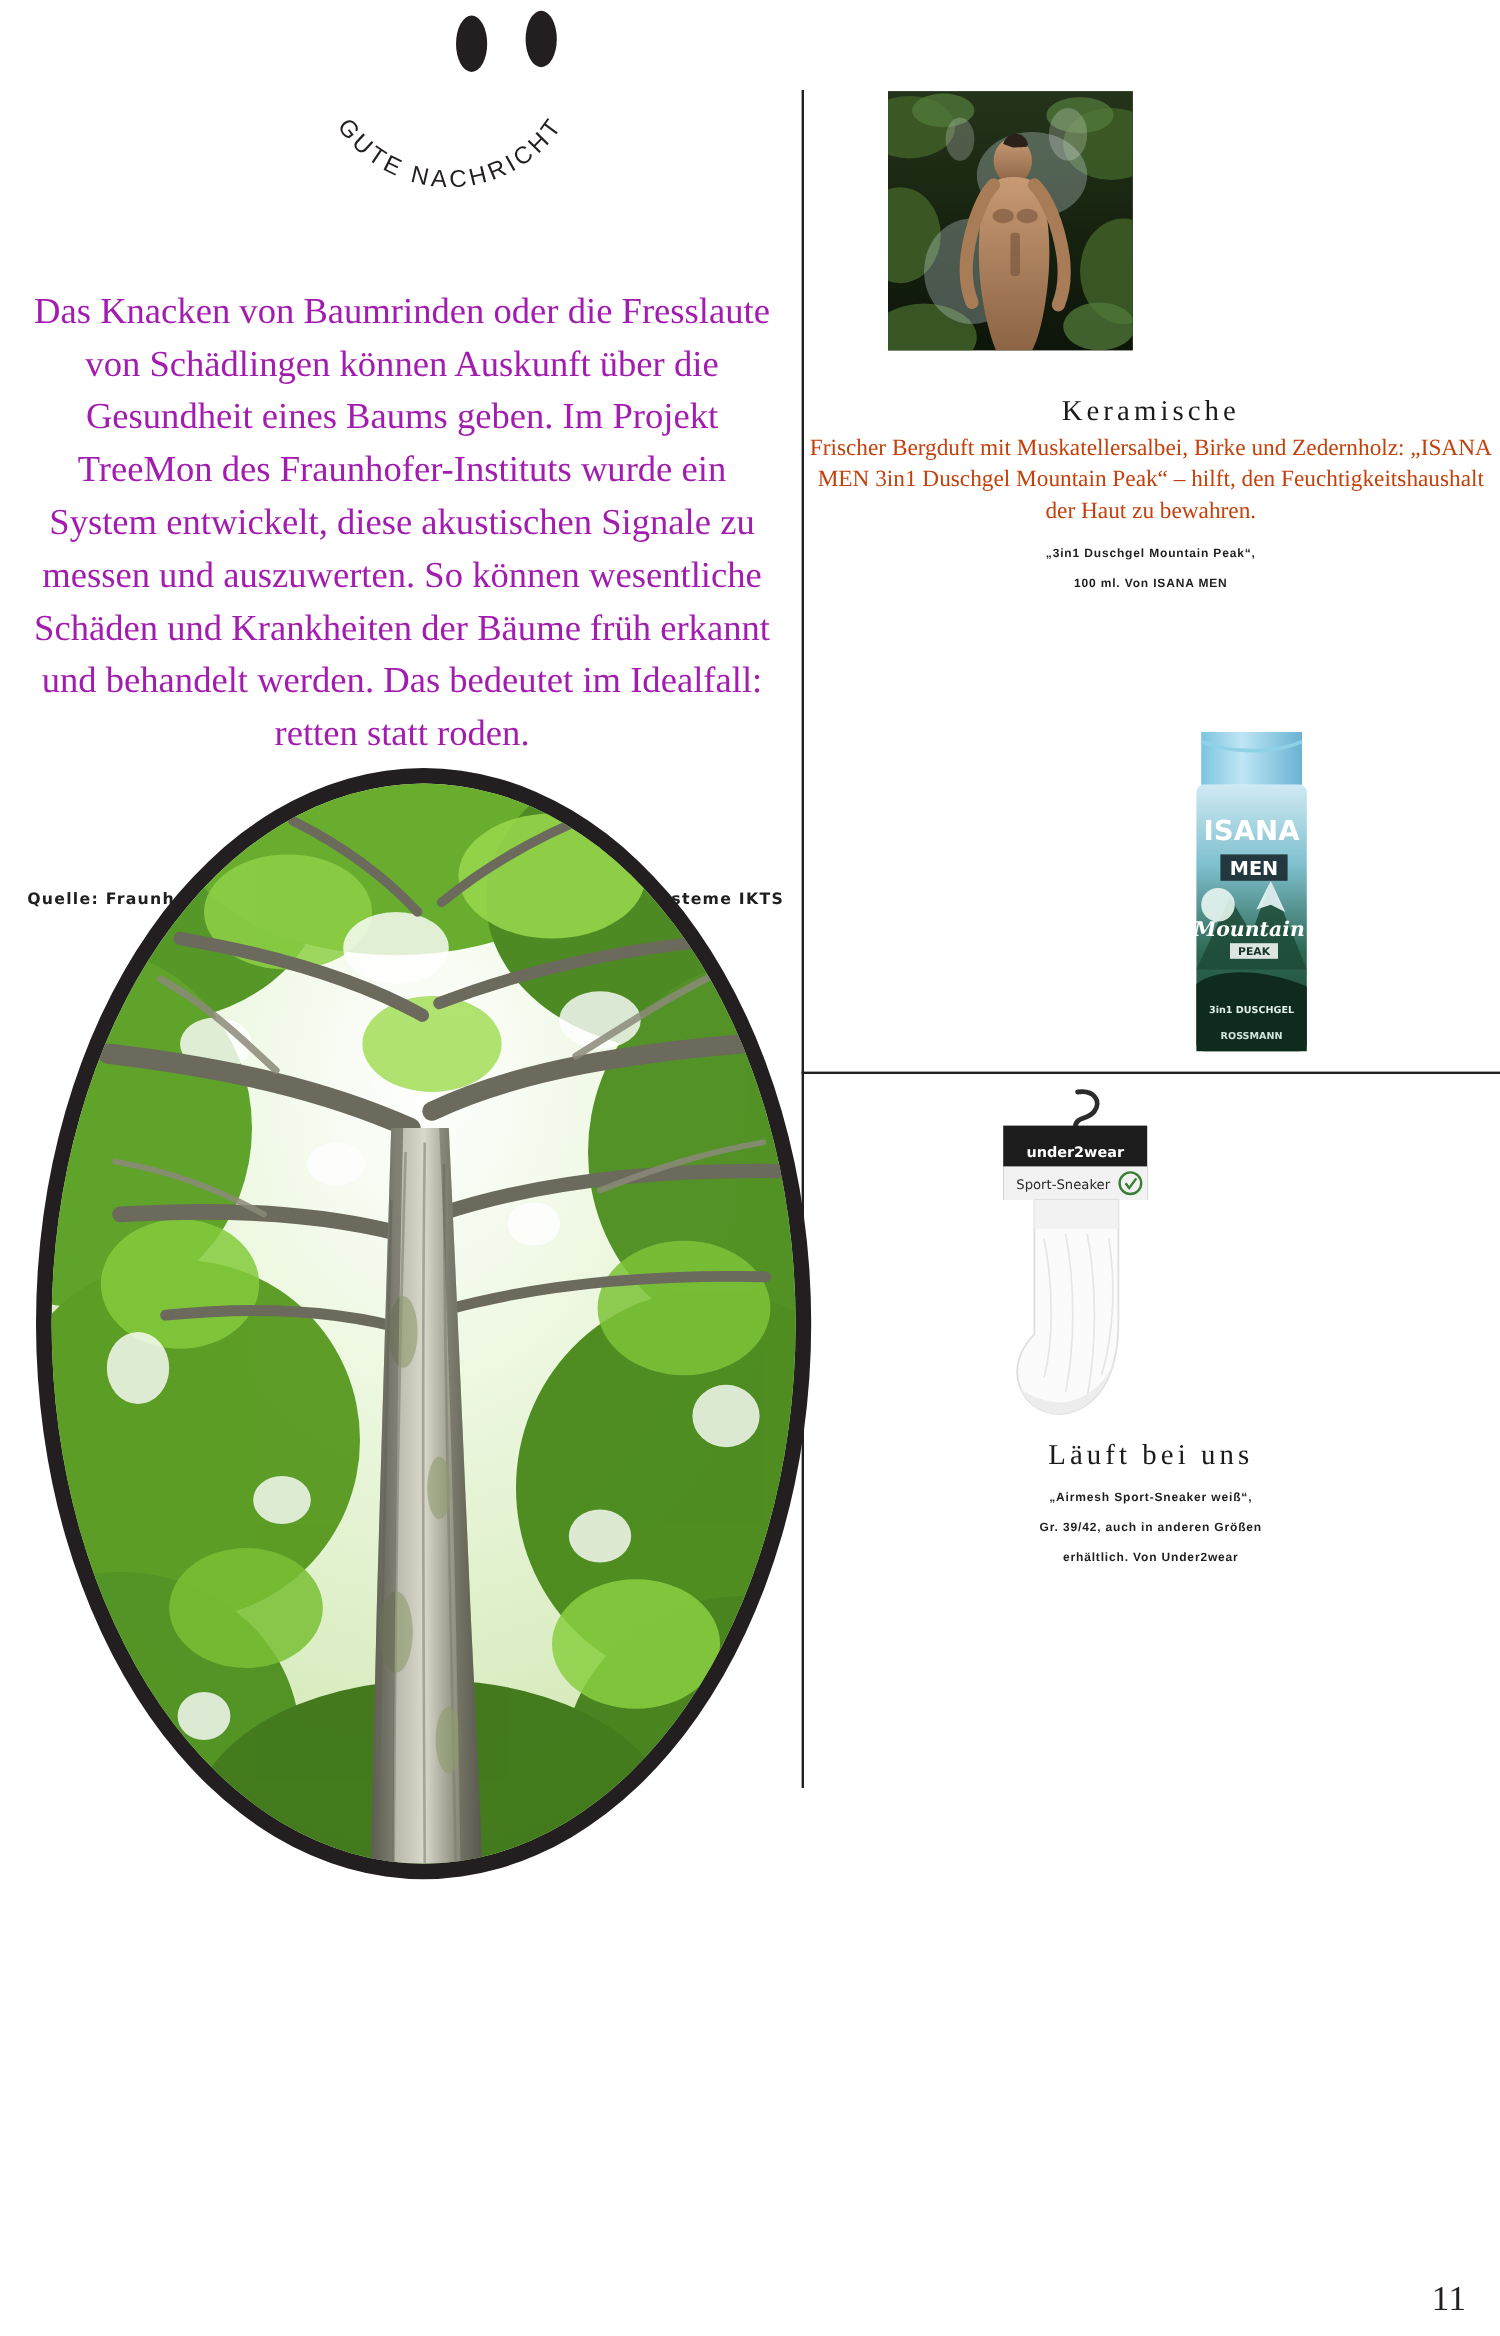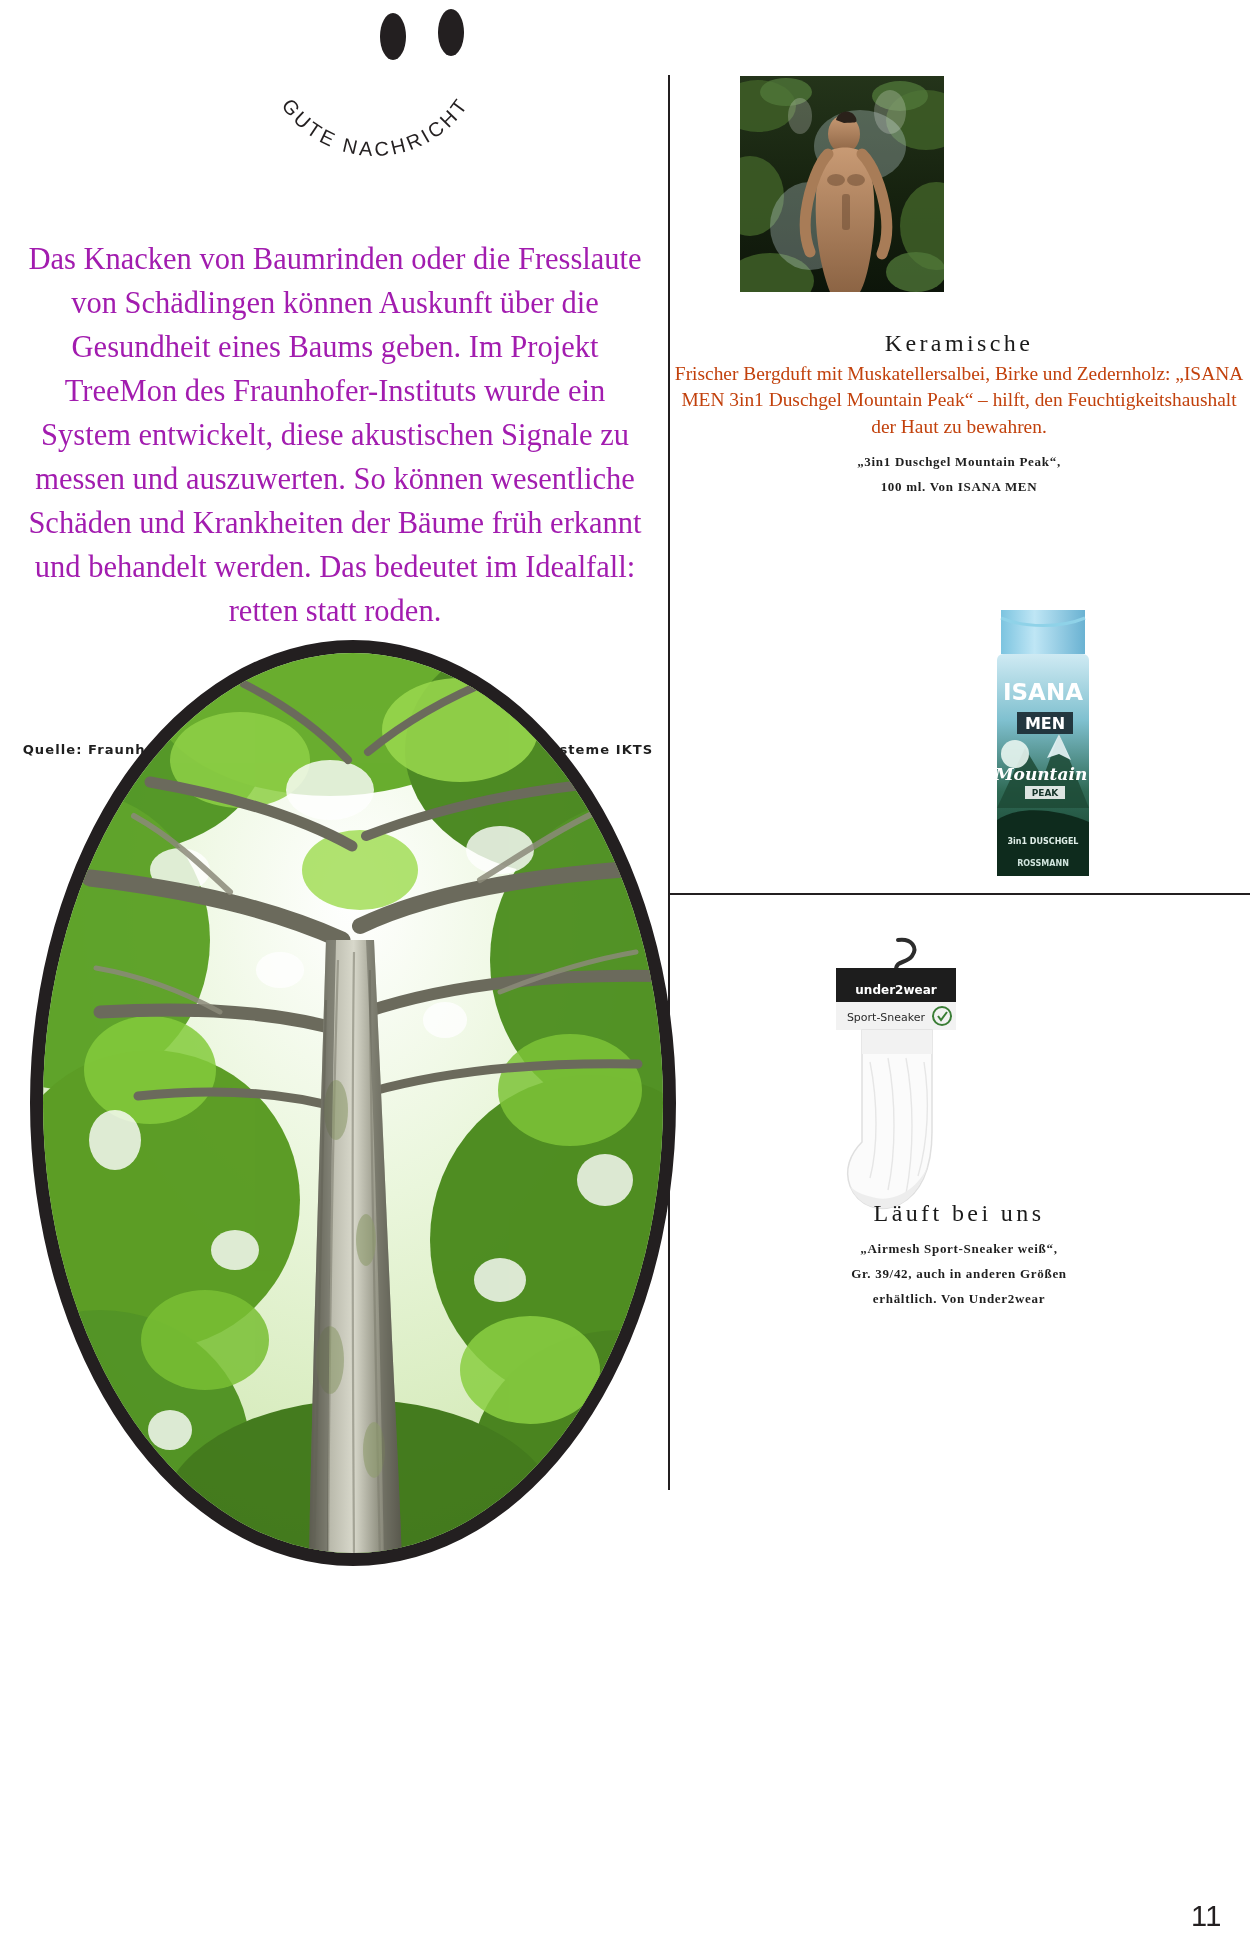--- a/index.html
+++ b/index.html
@@ -77,37 +77,37 @@
   .prod-heading{
     font-family:"Liberation Serif", serif;
     font-size:24px;letter-spacing:3.4px;color:#1a1a1a;
     margin-bottom:4px;
   }
   .prod-body{
     font-family:"Liberation Serif", serif;
     font-size:19.4px;line-height:26.4px;color:#c2410c;
   }
   .prod-caption{
-    font-family:Liberation Serif, serif;
-    font-weight:700;font-size:13px;line-height:25px;letter-spacing:0.7px;color:#1f1f1f;
+    font-family:Liberation Sans, sans-serif;
+    font-weight:700;font-size:10px;line-height:25px;letter-spacing:0.7px;color:#1f1f1f;
     margin-top:9px;
   }
 
   
   .bottle{
     position:absolute;left:985px;top:608px;width:116px;height:272px;
   }
   
   .socks{
-    position:absolute;left:800px;top:932px;width:190px;height:300px;text-align:right;
+    position:absolute;left:800px;top:902px;width:190px;height:300px;text-align:right;
   }
 
   .page-num{
     position:absolute;right:28px;bottom:14px;
-    font-family:Liberation Sans, sans-serif;
+    font-family:Liberation Serif, serif;
     font-size:29px;color:#231f20;font-weight:400;letter-spacing:0.5px;
   }
 </style>
 </head>
 <body>
 
 <div class="page">
 
   <div class="left-col">
 

